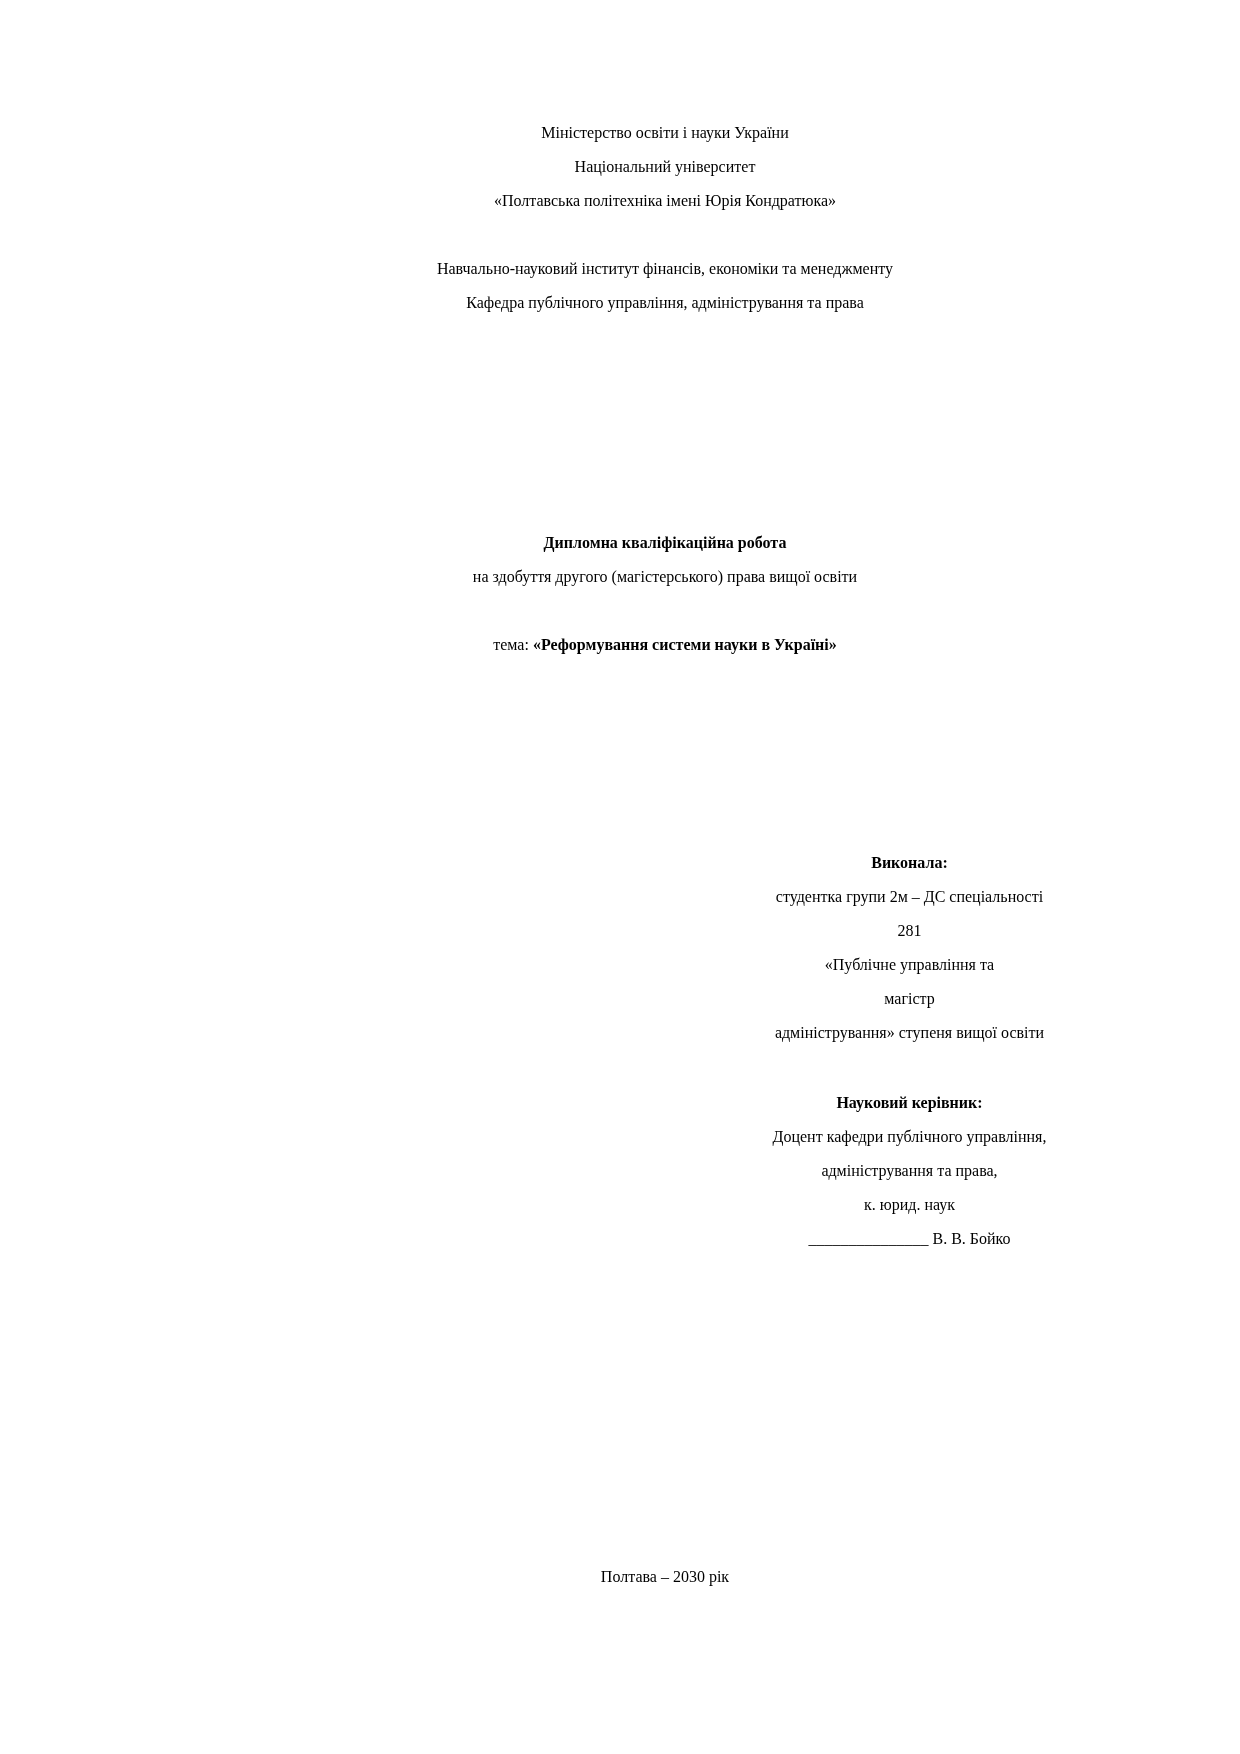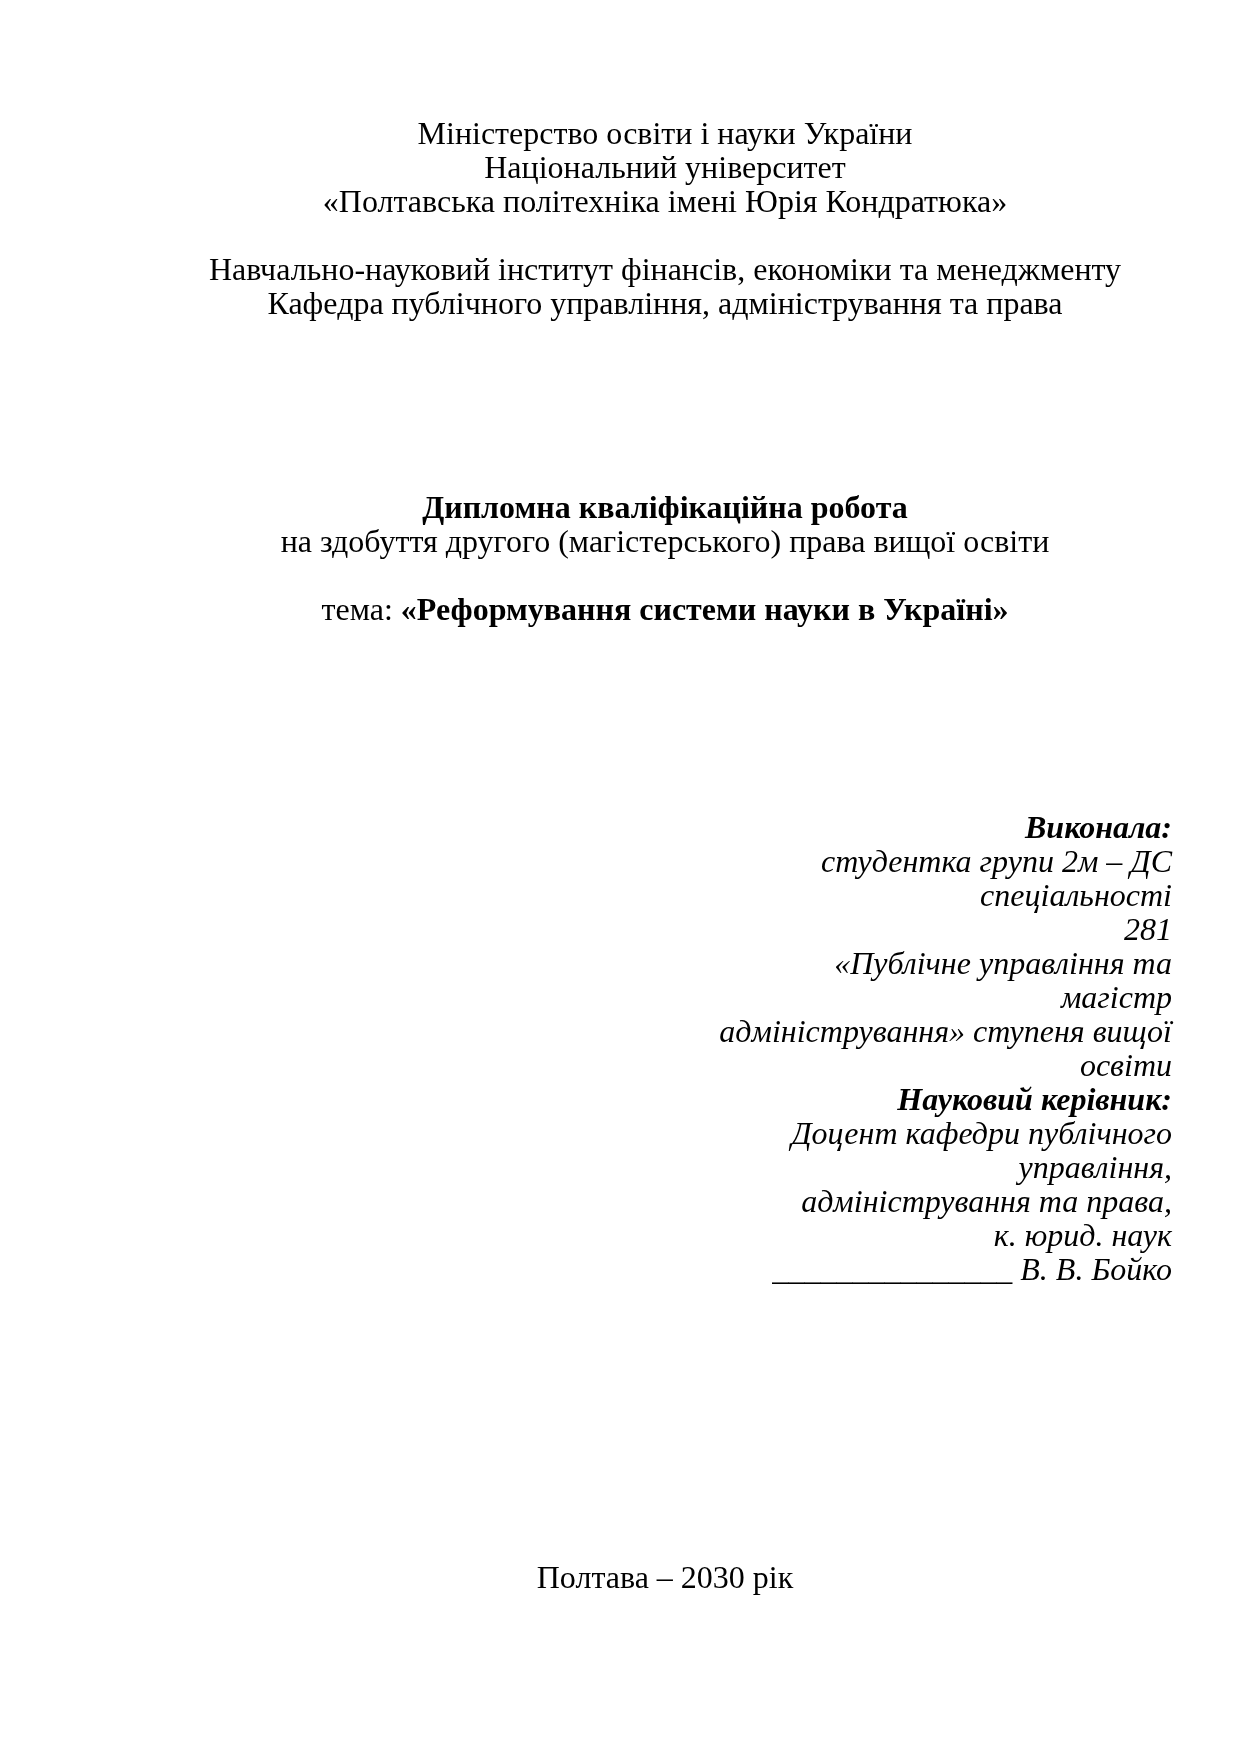--- a/index.html
+++ b/index.html
@@ -7,44 +7,43 @@
     padding: 0;
     background: #ffffff;
   }
   .page {
     position: relative;
     width: 1240px;
     height: 1754px;
     background: #ffffff;
     color: #000000;
     font-family: "Liberation Serif", "DejaVu Serif", serif;
-    font-size: 32px;
+    font-size: 16px;
     line-height: 34px;
     overflow: hidden;
   }
   .centered-col {
     position: absolute;
     left: 150px;
     width: 1030px;
     text-align: center;
   }
   .top-block   { top: 116px; }
   .title-block { top: 490px; }
   .footer-block{ top: 1560px; }
   .executor-block {
     position: absolute;
     left: 647px;
     top: 810px;
     width: 525px;
-    text-align: right;
-    font-style: italic;
+    text-align: center;
   }
   .line { white-space: nowrap; }
   .exec-line { white-space: normal; }
-  .bold { font-weight: bold; }
+  .bold { font-weight: bold; margin-top: 36px; }
 </style>
 </head>
 <body>
 
 <div class="page">
 
   <div class="centered-col top-block">
     <div class="line">Міністерство освіти і науки України</div>
     <div class="line">Національний університет</div>
     <div class="line">«Полтавська політехніка імені Юрія Кондратюка»</div>

